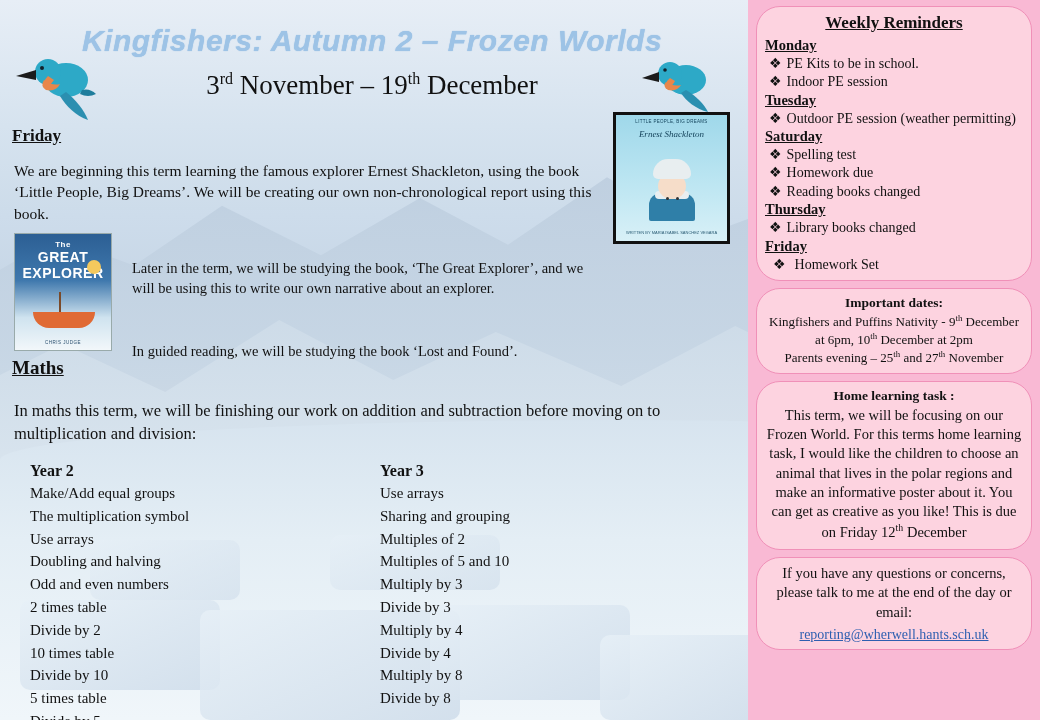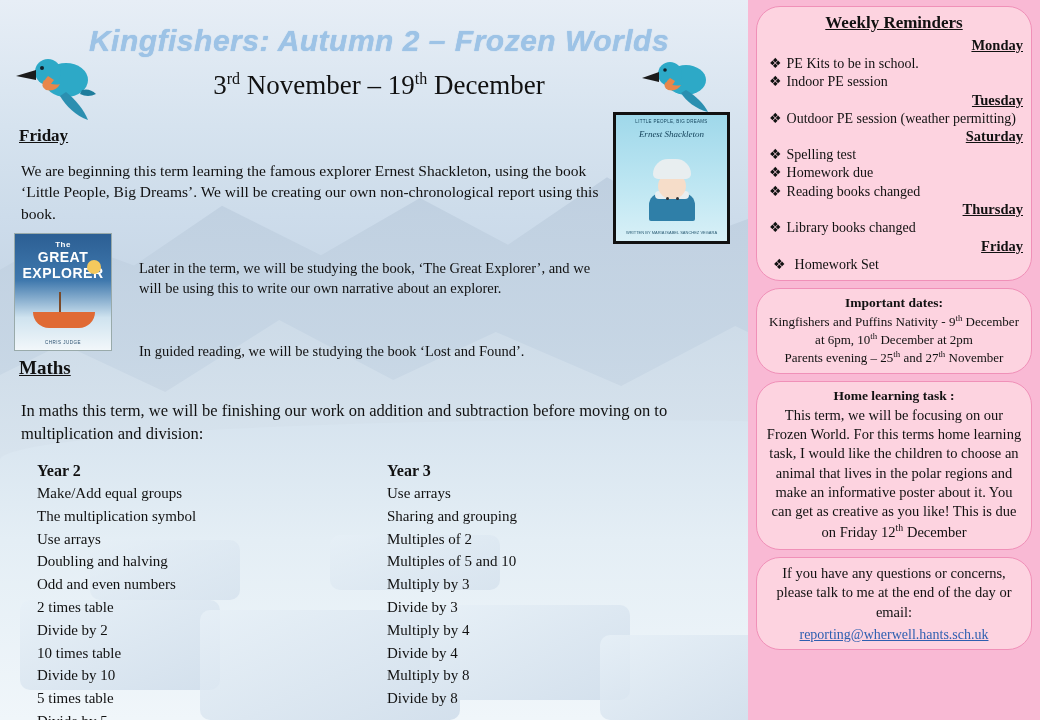--- a/index.html
+++ b/index.html
@@ -42,21 +42,21 @@
   }
   #bg .block {
     position: absolute;
     background: linear-gradient(to bottom right, #e7f0f7, #cedcea);
     border-radius: 10px;
     opacity: .85;
   }
 
   
   #main {
-    position: absolute; left: 7px; top: 0; width: 744px; height: 720px;
+    position: absolute; left: 0; top: 0; width: 744px; height: 720px;
     z-index: 3;
     padding: 6px 14px 0 14px;
   }
 
   .title {
     text-align: center;
     font-family: "Liberation Sans", sans-serif;
     font-size: 30px;
     font-weight: bold;
     font-style: italic;
@@ -188,21 +188,21 @@
     font-family: "Liberation Serif", serif;
   }
   .panel-title {
     text-align: center;
     font-weight: bold;
     font-size: 17px;
     text-decoration: underline;
     margin-bottom: 4px;
   }
   .day {
-    text-align: right;
+    text-align: left;
     font-size: 14.5px;
     text-decoration: underline;
     font-weight: bold;
     margin: 1px 0;
   }
   .rem-item {
     font-size: 14px;
     line-height: 1.24;
     display: flex;
     gap: 5px;

